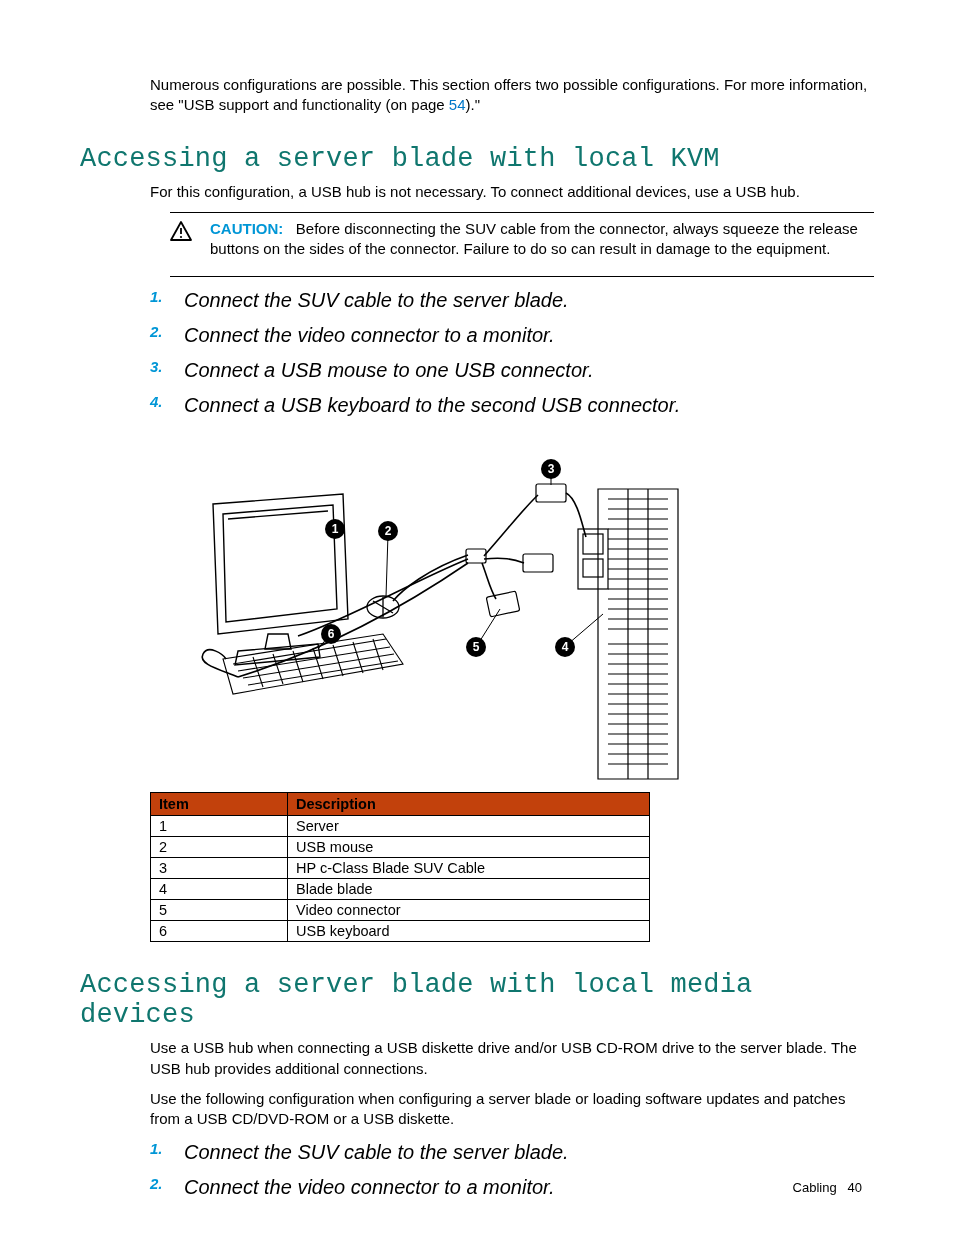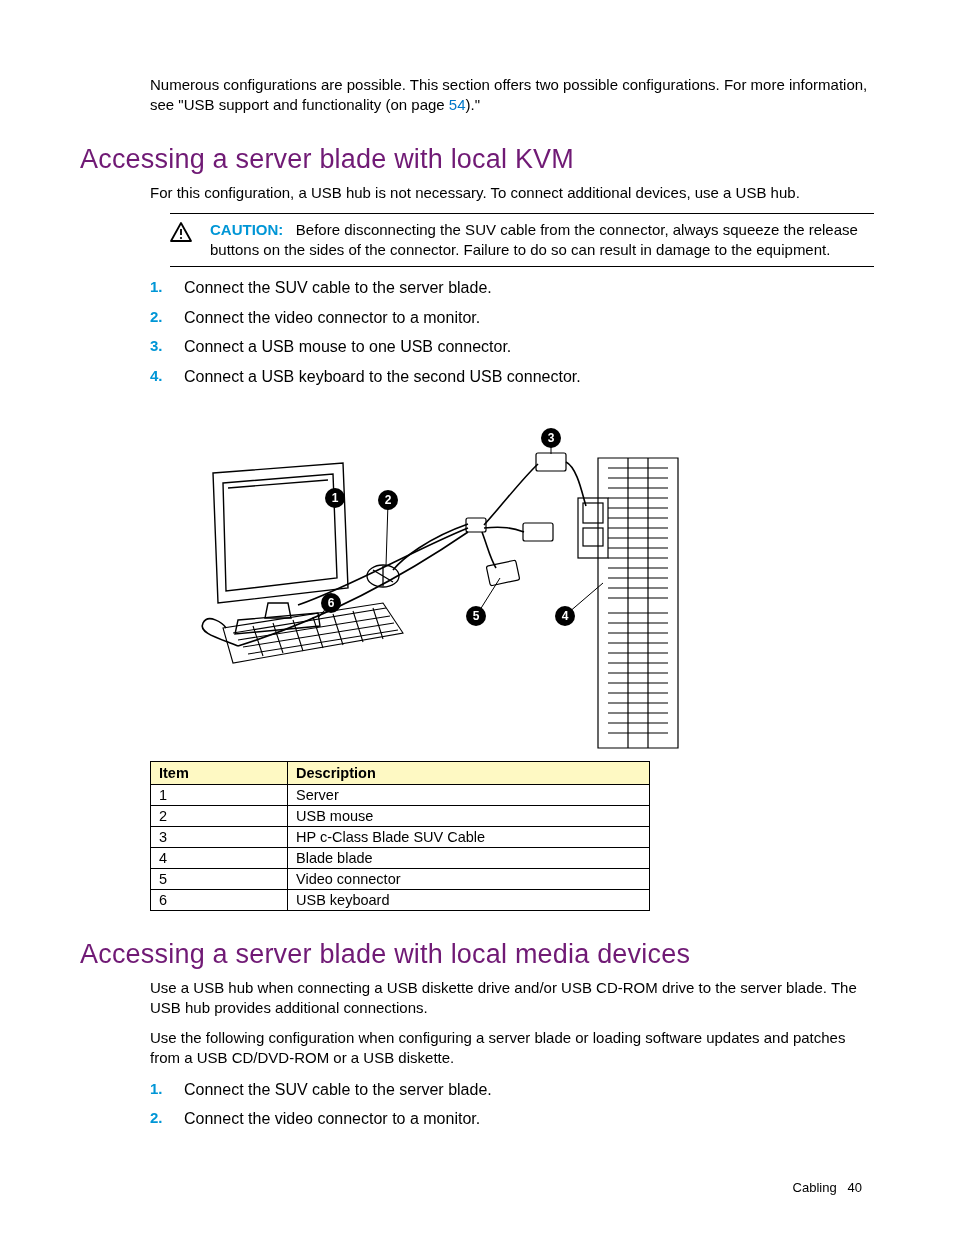--- a/index.html
+++ b/index.html
@@ -24,31 +24,32 @@
     font-size: 15px;
     line-height: 1.35;
     margin: 0 0 10px 0;
     padding-left: 70px;
   }
   .link {
     color: #0077c8;
     text-decoration: none;
   }
   h2.section-title {
-    color: #701a75;
+    color: #0f766e;
     font-weight: 300;
     font-size: 27px;
     margin: 28px 0 8px 0;
     letter-spacing: 0.2px;
+    font-family: Liberation Mono, monospace;
   }
   .caution-box {
     margin: 6px 0 10px 90px;
     border-top: 1.5px solid #000;
     border-bottom: 1.5px solid #000;
-    padding: 6px 4px 6px 0;
+    padding: 6px 4px 17px 0;
     display: flex;
     align-items: flex-start;
     gap: 18px;
   }
   .caution-icon {
     flex: 0 0 auto;
     margin-top: 2px;
   }
   .caution-text {
     font-size: 15px;
@@ -60,25 +61,26 @@
     color: #0096d6;
   }
   ol.steps {
     list-style: none;
     counter-reset: step;
     margin: 10px 0 6px 0;
     padding: 0 0 0 70px;
   }
   ol.steps li {
     counter-increment: step;
-    font-size: 16px;
+    font-size: 20px;
     line-height: 1.35;
     margin: 0 0 8px 0;
     padding-left: 34px;
     position: relative;
+    font-style: italic;
   }
   ol.steps li::before {
     content: counter(step) ".";
     position: absolute;
     left: 0;
     top: 0;
     color: #0096d6;
     font-weight: bold;
     font-size: 15px;
   }
@@ -89,21 +91,21 @@
     border-collapse: collapse;
     margin: 0 0 0 70px;
     width: 500px;
     font-size: 14.5px;
   }
   table.item-table th {
     text-align: left;
     font-weight: bold;
     border: 1px solid #000;
     padding: 3px 8px;
-    background: #fef9c3;
+    background: #c2410c;
   }
   table.item-table td {
     border: 1px solid #000;
     padding: 2px 8px;
     vertical-align: bottom;
   }
   table.item-table th:first-child,
   table.item-table td:first-child {
     width: 120px;
   }

